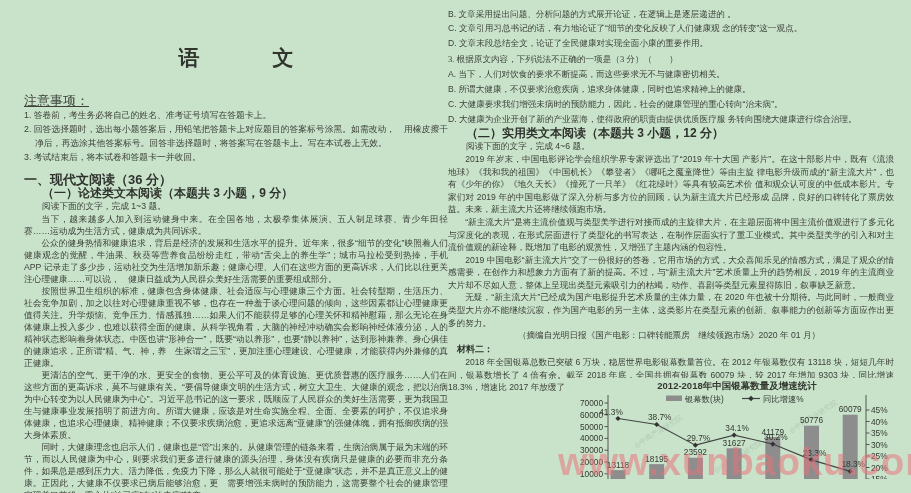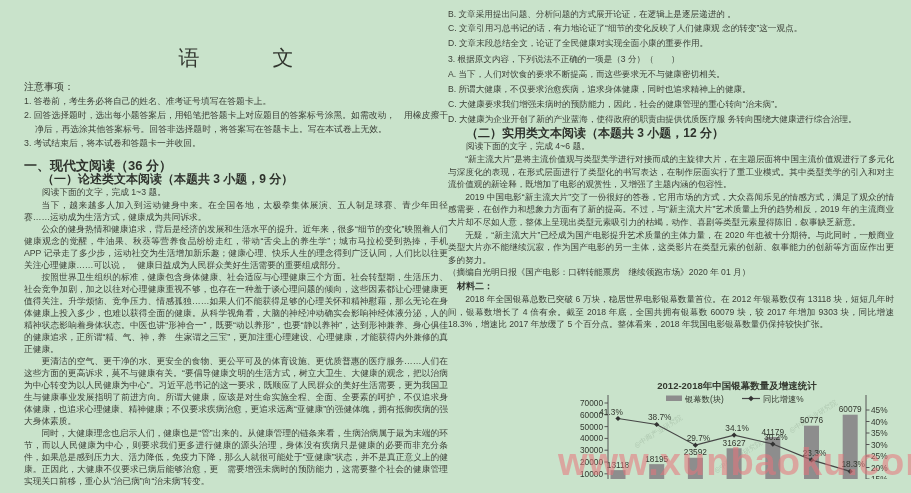--- a/index.html
+++ b/index.html
@@ -1,69 +1,70 @@
 <!DOCTYPE html>
 <html><head>
 <meta charset="utf-8">
 <style>
   html,body{margin:0;padding:0;}
   body{font-family:"Liberation Sans","DejaVu Sans",sans-serif;}
   .page{position:relative;width:911px;height:493px;background:#c9e3cb;overflow:hidden;color:#3c4038;}
   .col{position:absolute;top:0;}
   .col-left{left:24px;width:424px;}
   .col-right{left:448px;width:446px;}
-  .doc-title{margin-top:44px;text-align:center;font-size:21px;font-weight:normal;letter-spacing:26px;text-indent:26px;color:#31352e;}
-  .notes-head{margin-top:8px;font-size:10px;line-height:14px;}
+  .doc-title{margin-top:44px;text-align:center;font-size:21px;font-weight:bold;letter-spacing:26px;text-indent:26px;color:#31352e;}
+  .notes-head{margin-top:22px;font-size:13px;line-height:14px;text-decoration:underline;}
   .note{font-size:8.8px;line-height:14px;padding-left:11px;text-indent:-11px;text-align:justify;}
   .sec-head{margin-top:9px;font-size:13px;font-weight:bold;line-height:14px;color:#2e322c;}
   .sub-head{margin-left:18px;font-size:12px;font-weight:bold;line-height:13px;color:#2e322c;}
   .intro{margin-left:9px;font-size:8.7px;line-height:12.5px;padding-left:9px;}
   .t{font-size:8.7px;line-height:12px;text-align:justify;text-indent:2em;}
   .tr{font-size:8.6px;line-height:12.6px;text-align:justify;text-indent:2em;}
   .opt{font-size:8.6px;line-height:12.4px;margin:2.5px 0;padding-left:12px;text-indent:-12px;text-align:justify;}
-  .stem{font-size:8.6px;line-height:12.6px;margin-top:3px;}
+  .stem{font-size:8.6px;line-height:12.6px;margin-top:3px;font-family:Liberation Serif, serif;}
   .mat-label{margin-left:9px;font-size:9px;font-weight:bold;line-height:14px;color:#2e322c;}
-  .source{font-size:8.6px;line-height:13px;text-align:left;padding-right:4px;}
+  .source{font-size:8.6px;line-height:13px;text-align:center;padding-right:4px;}
   .chart-wrap{position:absolute;left:566px;top:378px;width:345px;height:101px;overflow:hidden;background:#c9e3cb;}
   .watermark{position:absolute;left:558px;top:441px;font-size:38px;font-weight:bold;letter-spacing:1px;white-space:nowrap;color:rgba(231,116,123,0.55);z-index:5;}
   svg text{font-family:"Liberation Sans","DejaVu Sans",sans-serif;}
 </style>
 </head>
 <body>
 
 <div class="page">
 
   <div class="col col-left">
     <div class="doc-title">语　文</div>
     <div class="notes-head">注意事项：</div>
     <div class="note">1. 答卷前，考生务必将自己的姓名、准考证号填写在答题卡上。</div>
     <div class="note">2. 回答选择题时，选出每小题答案后，用铅笔把答题卡上对应题目的答案标号涂黑。如需改动，　用橡皮擦干净后，再选涂其他答案标号。回答非选择题时，将答案写在答题卡上。写在本试卷上无效。</div>
     <div class="note">3. 考试结束后，将本试卷和答题卡一并收回。</div>
     <div class="sec-head">一、现代文阅读（36 分）</div>
     <div class="sub-head">（一）论述类文本阅读（本题共 3 小题，9 分）</div>
     <div class="intro">阅读下面的文字，完成 1~3 题。</div>
     <div class="t">当下，越来越多人加入到运动健身中来。在全国各地，太极拳集体展演、五人制足球赛、青少年田径赛……运动成为生活方式，健康成为共同诉求。</div>
-    <div class="t">公众的健身热情和健康追求，背后是经济的发展和生活水平的提升。近年来，很多“细节的变化”映照着人们健康观念的觉醒，牛油果、秋葵等营养食品纷纷走红，带动“舌尖上的养生学”；城市马拉松受到热捧，手机 APP 记录走了多少步，运动社交为生活增加新乐趣；健康心理、快乐人生的理念得到广泛认同，人们比以往更关注心理健康……可以说，　健康日益成为人民群众美好生活需要的重要组成部分。</div>
+    <div class="t">公众的健身热情和健康追求，背后是经济的发展和生活水平的提升。近年来，很多“细节的变化”映照着人们健康观念的觉醒，牛油果、秋葵等营养食品纷纷走红，带动“舌尖上的养生学”；城市马拉松受到热捧，手机 APP 记录走了多少步，运动社交为生活增加新乐趣；健康心理、人们在这些方面的更高诉求，人们比以往更关注心理健康……可以说，　健康日益成为人民群众美好生活需要的重要组成部分。</div>
     <div class="t">按照世界卫生组织的标准，健康包含身体健康、社会适应与心理健康三个方面。社会转型期，生活压力、社会竞争加剧，加之以往对心理健康重视不够，也存在一种羞于谈心理问题的倾向，这些因素都让心理健康更值得关注。升学烦恼、竞争压力、情感孤独……如果人们不能获得足够的心理关怀和精神慰藉，那么无论在身体健康上投入多少，也难以获得全面的健康。从科学视角看，大脑的神经冲动确实会影响神经体液分泌，人的精神状态影响着身体状态。中医也讲“形神合一”，既要“动以养形”，也要“静以养神”，达到形神兼养、身心俱佳的健康追求，正所谓“精、气、神，养　生家谓之三宝”，更加注重心理建设、心理健康，才能获得内外兼修的真正健康。</div>
     <div class="t">更清洁的空气、更干净的水、更安全的食物、更公平可及的体育设施、更优质普惠的医疗服务……人们在这些方面的更高诉求，莫不与健康有关。“要倡导健康文明的生活方式，树立大卫生、大健康的观念，把以治病为中心转变为以人民健康为中心”。习近平总书记的这一要求，既顺应了人民群众的美好生活需要，更为我国卫生与健康事业发展指明了前进方向。所谓大健康，应该是对生命实施全程、全面、全要素的呵护，不仅追求身体健康，也追求心理健康、精神健康；不仅要求疾病治愈，更追求远离“亚健康”的强健体魄，拥有抵御疾病的强大身体素质。</div>
     <div class="t">同时，大健康理念也启示人们，健康也是“管”出来的。从健康管理的链条来看，生病治病属于最为末端的环节，而以人民健康为中心，则要求我们更多进行健康的源头治理，身体没有疾病只是健康的必要而非充分条件，如果总是感到压力大、活力降低，免疫力下降，那么人就很可能处于“亚健康”状态，并不是真正意义上的健康。正因此，大健康不仅要求已病后能够治愈，更　需要增强未病时的预防能力，这需要整个社会的健康管理实现关口前移，重心从“治已病”向“治未病”转变。</div>
 
   </div>
 
   <div class="col col-right" style="top:5px;">
     <div class="opt">B. 文章采用提出问题、分析问题的方式展开论证，在逻辑上是逐层递进的 。</div>
     <div class="opt">C. 文章引用习总书记的话，有力地论证了“细节的变化反映了人们健康观 念的转变”这一观点。</div>
     <div class="opt">D. 文章末段总结全文，论证了全民健康对实现全面小康的重要作用。</div>
     <div class="stem">3. 根据原文内容，下列说法不正确的一项是（3 分）（　　）</div>
     <div class="opt">A. 当下，人们对饮食的要求不断提高，而这些要求无不与健康密切相关。</div>
     <div class="opt">B. 所谓大健康，不仅要求治愈疾病，追求身体健康，同时也追求精神上的健康。</div>
     <div class="opt">C. 大健康要求我们增强未病时的预防能力，因此，社会的健康管理的重心转向“治未病”。</div>
     <div class="opt">D. 大健康为企业开创了新的产业蓝海，使得政府的职责由提供优质医疗服 务转向围绕大健康进行综合治理。</div>
     <div class="sub-head">（二）实用类文本阅读（本题共 3 小题，12 分）</div>
     <div class="intro">阅读下面的文字，完成 4~6 题。</div>
+    <div class="tr">2019 年岁末，中国电影评论学会组织学界专家评选出了“2019 年十大国 产影片”。在这十部影片中，既有《流浪地球》《我和我的祖国》《中国机长》《攀登者》《哪吒之魔童降世》等由主旋 律电影升级而成的“新主流大片”，也有《少年的你》《地久天长》《撞死了一只羊》《红花绿叶》等具有较高艺术价 值和观众认可度的中低成本影片。专家们对 2019 年的中国电影做了深入分析与多方位的回顾，认为新主流大片已经形成 品牌，良好的口碑转化了票房效益。未来，新主流大片还将继续领跑市场。</div>
     <div class="tr">“新主流大片”是将主流价值观与类型美学进行对接而成的主旋律大片，在主题层面将中国主流价值观进行了多元化与深度化的表现，在形式层面进行了类型化的书写表达，在制作层面实行了重工业模式。其中类型美学的引入和对主流价值观的新诠释，既增加了电影的观赏性，又增强了主题内涵的包容性。</div>
     <div class="tr">2019 中国电影“新主流大片”交了一份很好的答卷，它用市场的方式，大众喜闻乐见的情感方式，满足了观众的情感需要，在创作力和想象力方面有了新的提高。不过，与“新主流大片”艺术质量上升的趋势相反，2019 年的主流商业大片却不尽如人意，整体上呈现出类型元素吸引力的枯竭，动作、喜剧等类型元素显得陈旧，叙事缺乏新意。</div>
     <div class="tr">无疑，“新主流大片”已经成为国产电影提升艺术质量的主体力量，在 2020 年也被十分期待。与此同时，一般商业类型大片亦不能继续沉寂，作为国产电影的另一主体，这类影片在类型元素的创新、叙事能力的创新等方面应作出更多的努力。</div>
     <div class="source">（摘编自光明日报《国产电影：口碑转能票房　继续领跑市场》2020 年 01 月）</div>
     <div class="mat-label">材料二：</div>
     <div class="tr">2018 年全国银幕总数已突破 6 万块，稳居世界电影银幕数量首位。在 2012 年银幕数仅有 13118 块，短短几年时间，银幕数增长了 4 倍有余。截至 2018 年底，全国共拥有银幕数 60079 块，较 2017 年增加 9303 块，同比增速 18.3%，增速比 2017 年放缓了 5 个百分点。整体看来，2018 年我国电影银幕数量仍保持较快扩张。</div>
   </div>
 
   <div class="chart-wrap">
     <svg id="chart-svg" width="345" height="140" viewBox="0 0 345 140">

